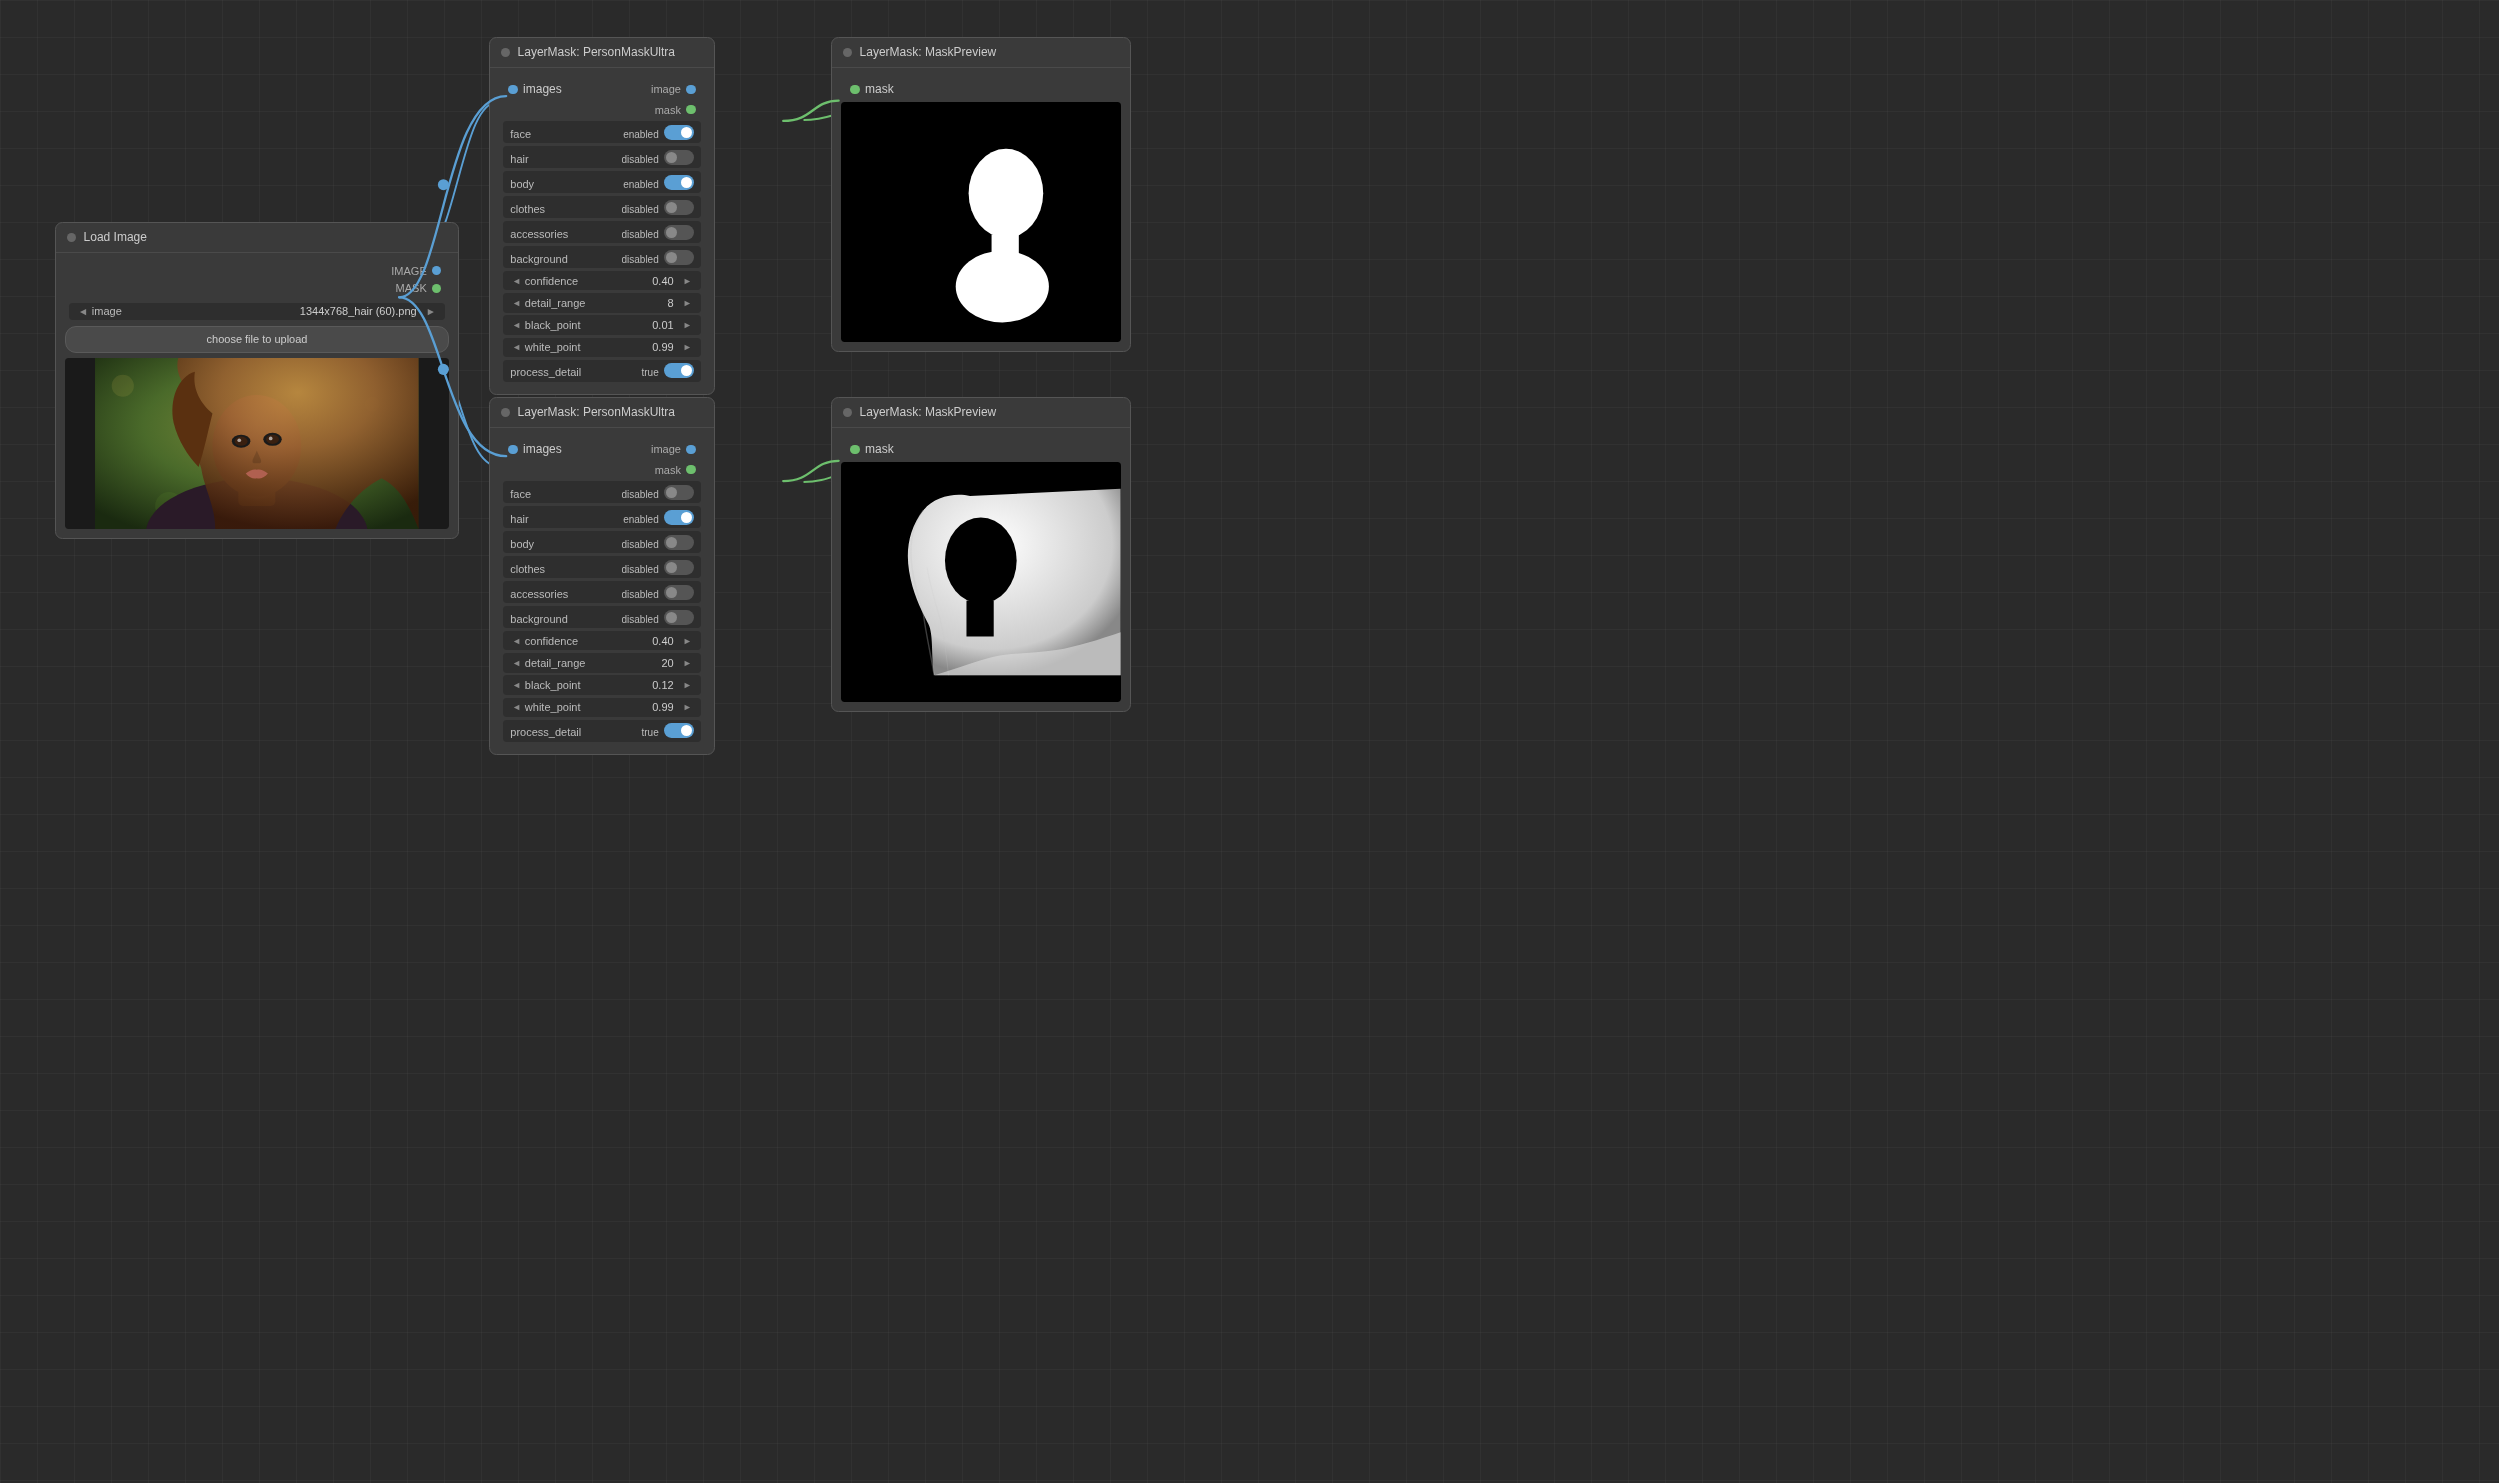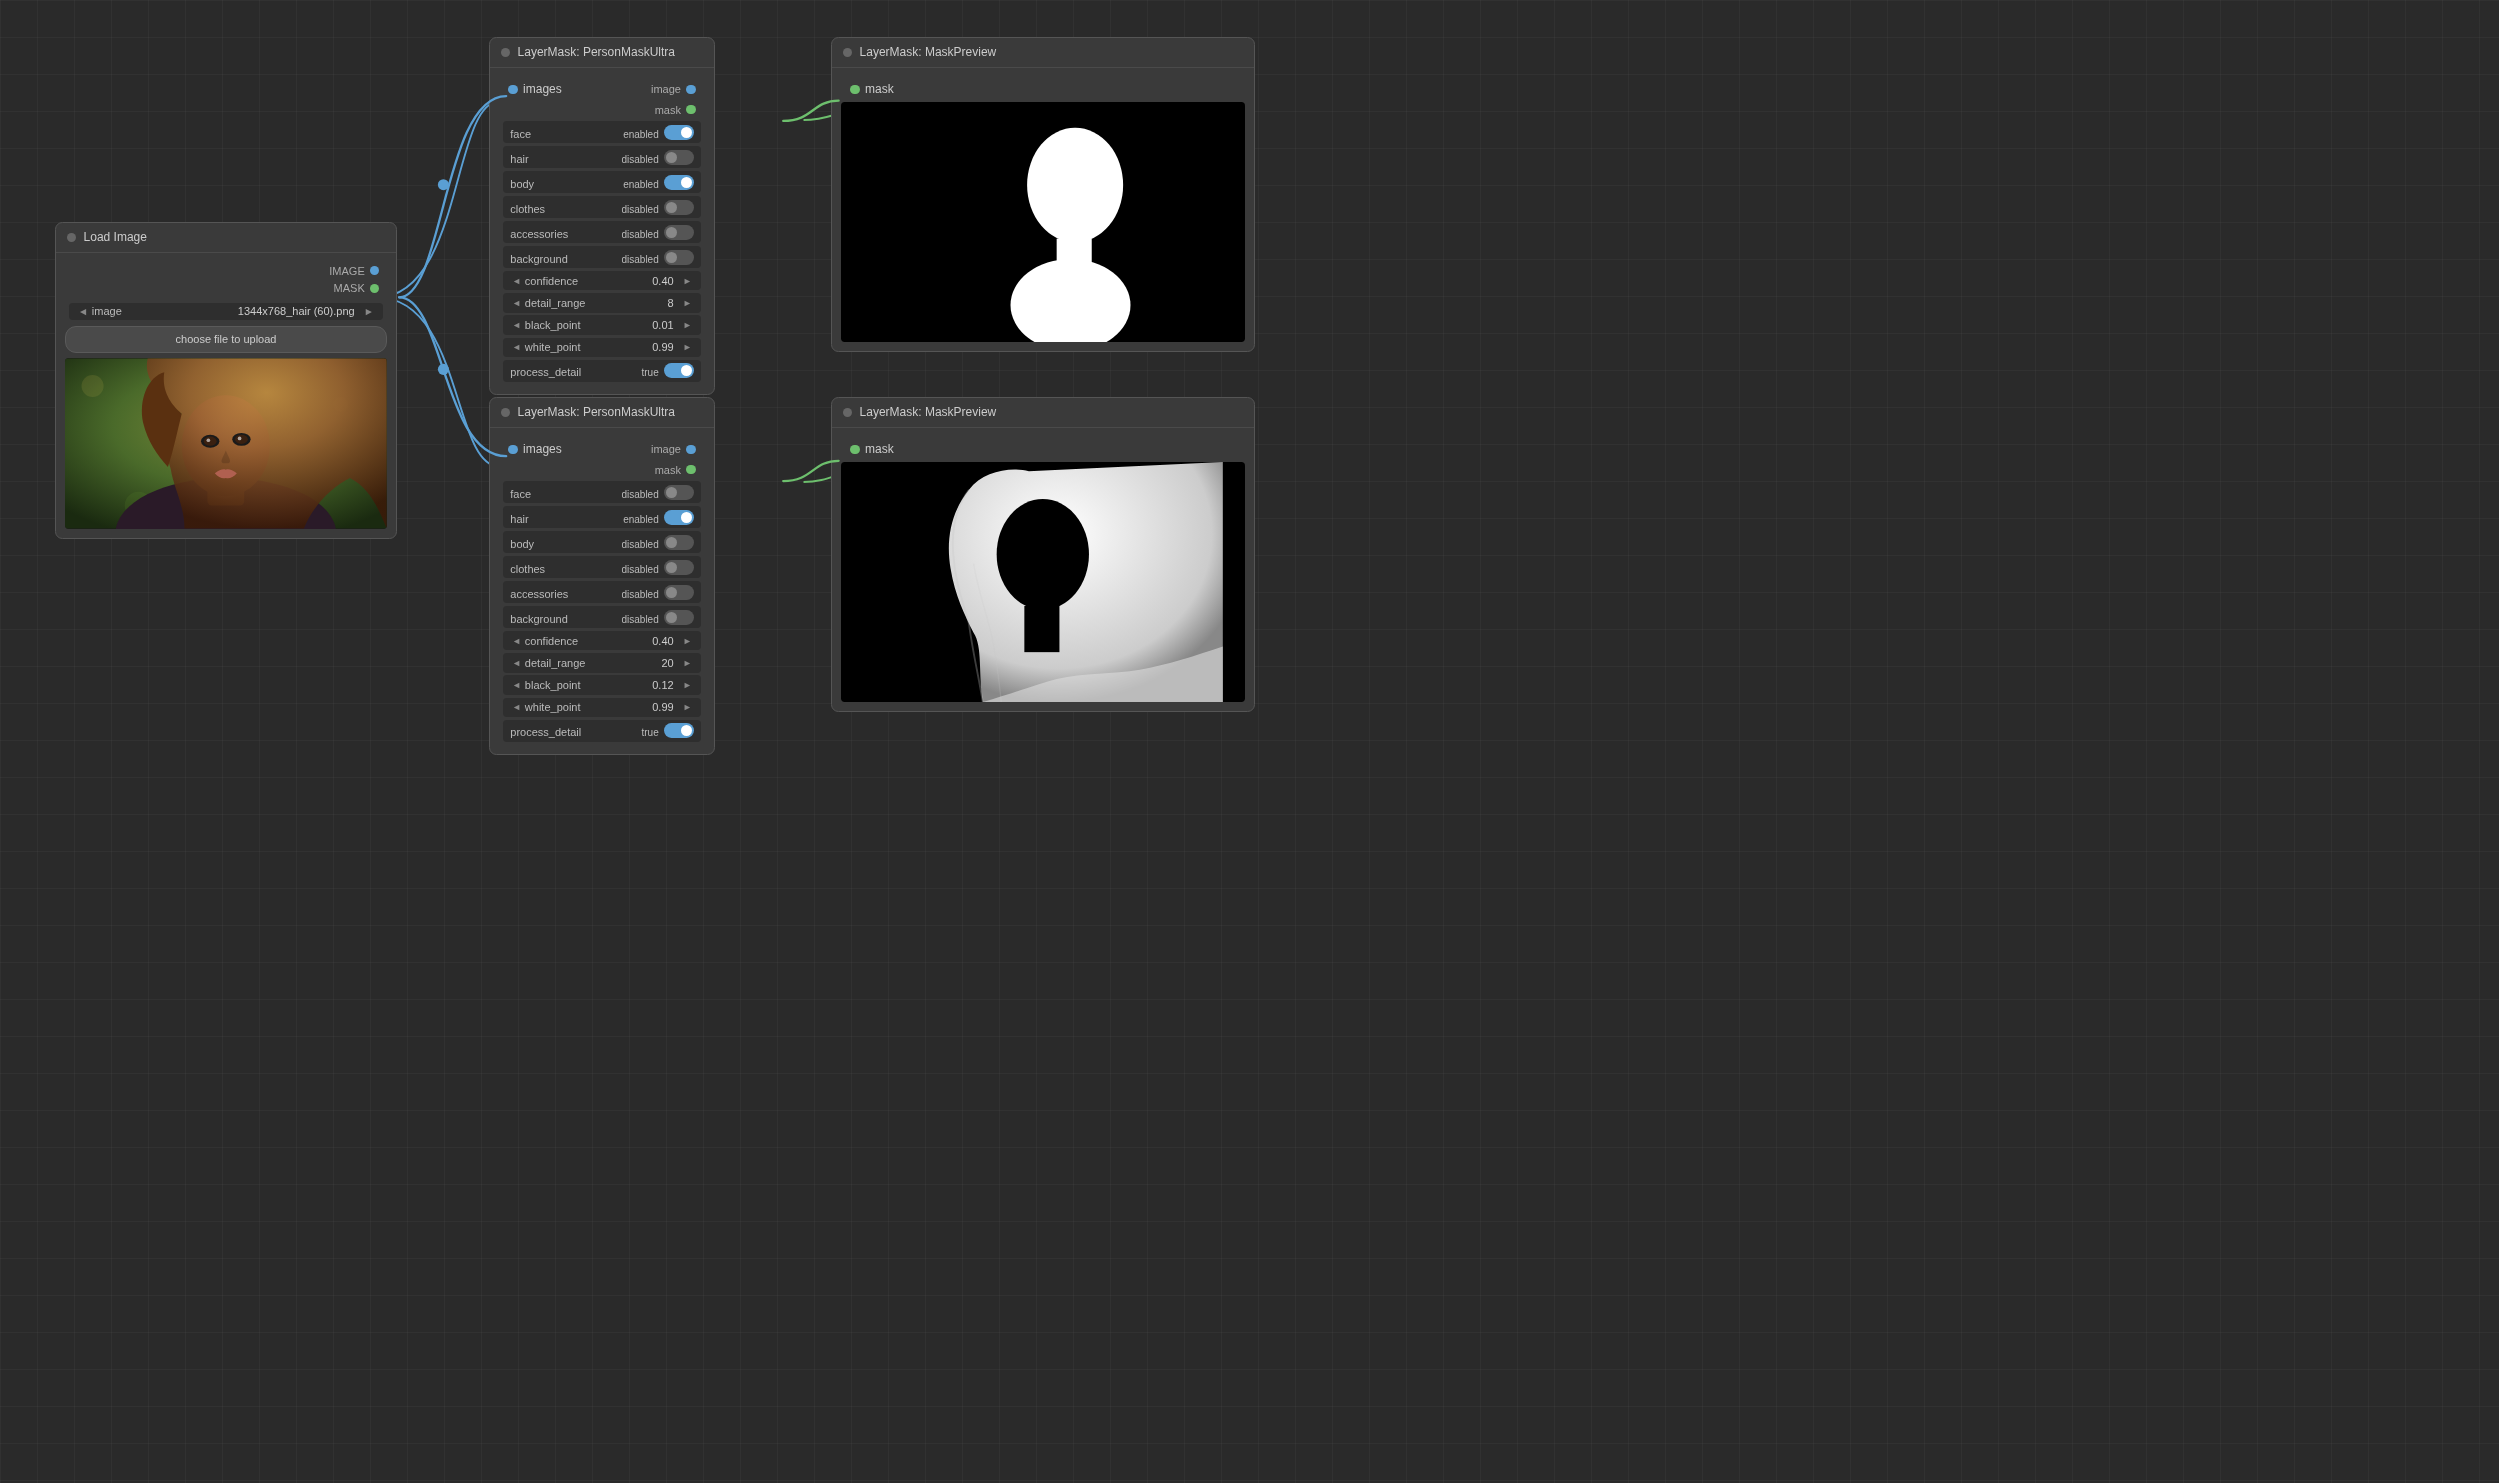--- a/index.html
+++ b/index.html
@@ -50,21 +50,21 @@
     }
 
     .node-body {
       padding: 9.2px;
     }
 
     
     .load-image-node {
       left: 55px;
       top: 222px;
-      width: 342px;
+      width: 404px;
     }
 
     .io-row {
       display: flex;
       align-items: center;
       justify-content: flex-end;
       padding: 2.8px 7.4px;
       position: relative;
     }
 
@@ -258,21 +258,21 @@
 
     .param-arrow-right {
       color: #888;
       font-size: 9.2px;
       cursor: pointer;
       padding: 0 3.7px;
     }
 
     
     .maskpreview-node {
-      width: 424px;
+      width: 300px;
     }
 
     .mask-preview-img {
       width: 100%;
       height: 240px;
       background: #000;
       border-radius: 3.7px;
       overflow: hidden;
       position: relative;
     }

